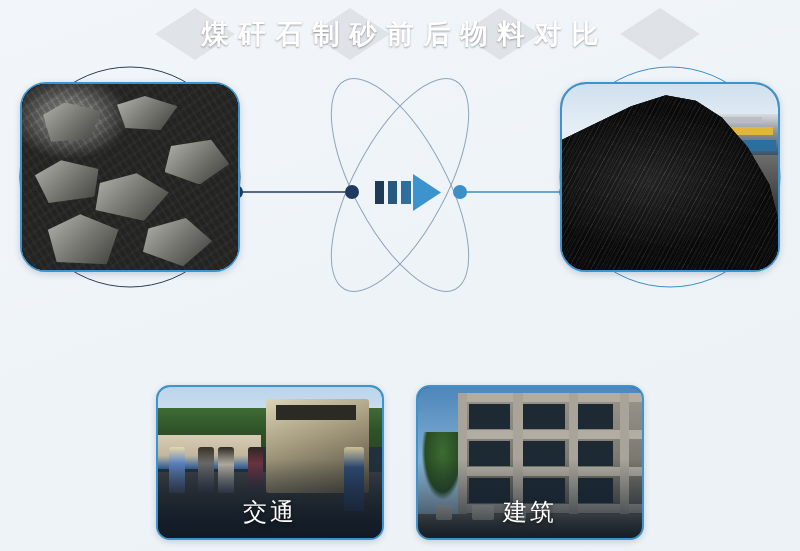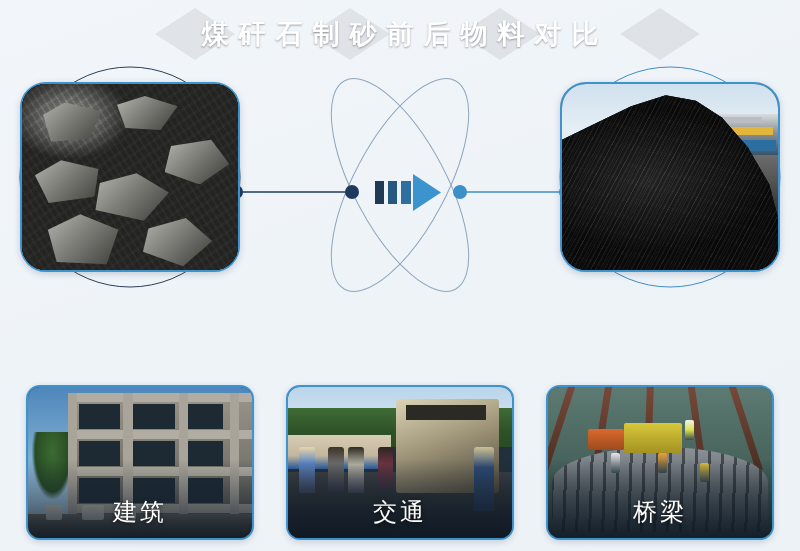--- a/index.html
+++ b/index.html
@@ -332,20 +332,38 @@
             <div class="bar2"></div>
         </div>
         <div class="sand-edge"></div>
         <div class="sand-pile"></div>
       </div>
     </div>
   </div>
 
 
   <div class="cards">
+
+    <div class="card">
+      <div class="card-photo">
+        <div class="road-sky"></div>
+        <div class="road-trees"></div>
+        <div class="road-wall"></div>
+        <div class="road-asph"></div>
+        <div class="paver">
+            <div class="cab"></div>
+          </div>
+        <div class="worker w1"></div>
+        <div class="worker w2"></div>
+        <div class="worker w3"></div>
+        <div class="worker w4"></div>
+        <div class="worker w5"></div>
+      </div>
+      <div class="card-label">交通</div>
+    </div>
 
     <div class="card">
       <div class="card-photo">
         <div class="bld-sky"></div>
         <div class="bld-palm"></div>
         <div class="bld-body">
           <div class="bld-slab" style="top:0%;"></div>
           <div class="bld-slab" style="top:30%;"></div>
           <div class="bld-slab" style="top:60%;"></div>
           <div class="bld-slab" style="top:90%;"></div>
@@ -364,52 +382,14 @@
           <div class="bld-col" style="left:88%;"></div>
         </div>
         <div class="bld-ground"></div>
         <div class="bld-rubble" style="left:24%;"></div>
         <div class="bld-rubble" style="left:40%;width:8%;"></div>
         <div class="bld-rubble" style="left:8%;width:7%;"></div>
       </div>
       <div class="card-label">建筑</div>
     </div>
 
-    <div class="card">
-      <div class="card-photo">
-        <div class="road-sky"></div>
-        <div class="road-trees"></div>
-        <div class="road-wall"></div>
-        <div class="road-asph"></div>
-        <div class="paver">
-            <div class="cab"></div>
-          </div>
-        <div class="worker w1"></div>
-        <div class="worker w2"></div>
-        <div class="worker w3"></div>
-        <div class="worker w4"></div>
-        <div class="worker w5"></div>
-      </div>
-      <div class="card-label">交通</div>
-    </div>
-
-    <div class="card">
-      <div class="card-photo">
-        <div class="brg-water"></div>
-        <div class="brg-cable" style="left:10%;transform:rotate(18deg);"></div>
-        <div class="brg-cable" style="left:26%;transform:rotate(9deg);"></div>
-        <div class="brg-cable" style="left:44%;transform:rotate(2deg);"></div>
-        <div class="brg-cable" style="left:62%;transform:rotate(-8deg);"></div>
-        <div class="brg-cable" style="left:80%;transform:rotate(-18deg);"></div>
-        <div class="brg-arc">
-          <div class="brg-ribs"></div>
-        </div>
-        <div class="brg-mach2"></div>
-        <div class="brg-mach"></div>
-        <div class="brg-man bm1"></div>
-        <div class="brg-man bm2"></div>
-        <div class="brg-man bm3"></div>
-        <div class="brg-man bm4"></div>
-      </div>
-      <div class="card-label">桥梁</div>
-    </div>
   </div>
 </div>
 
 </body></html>

